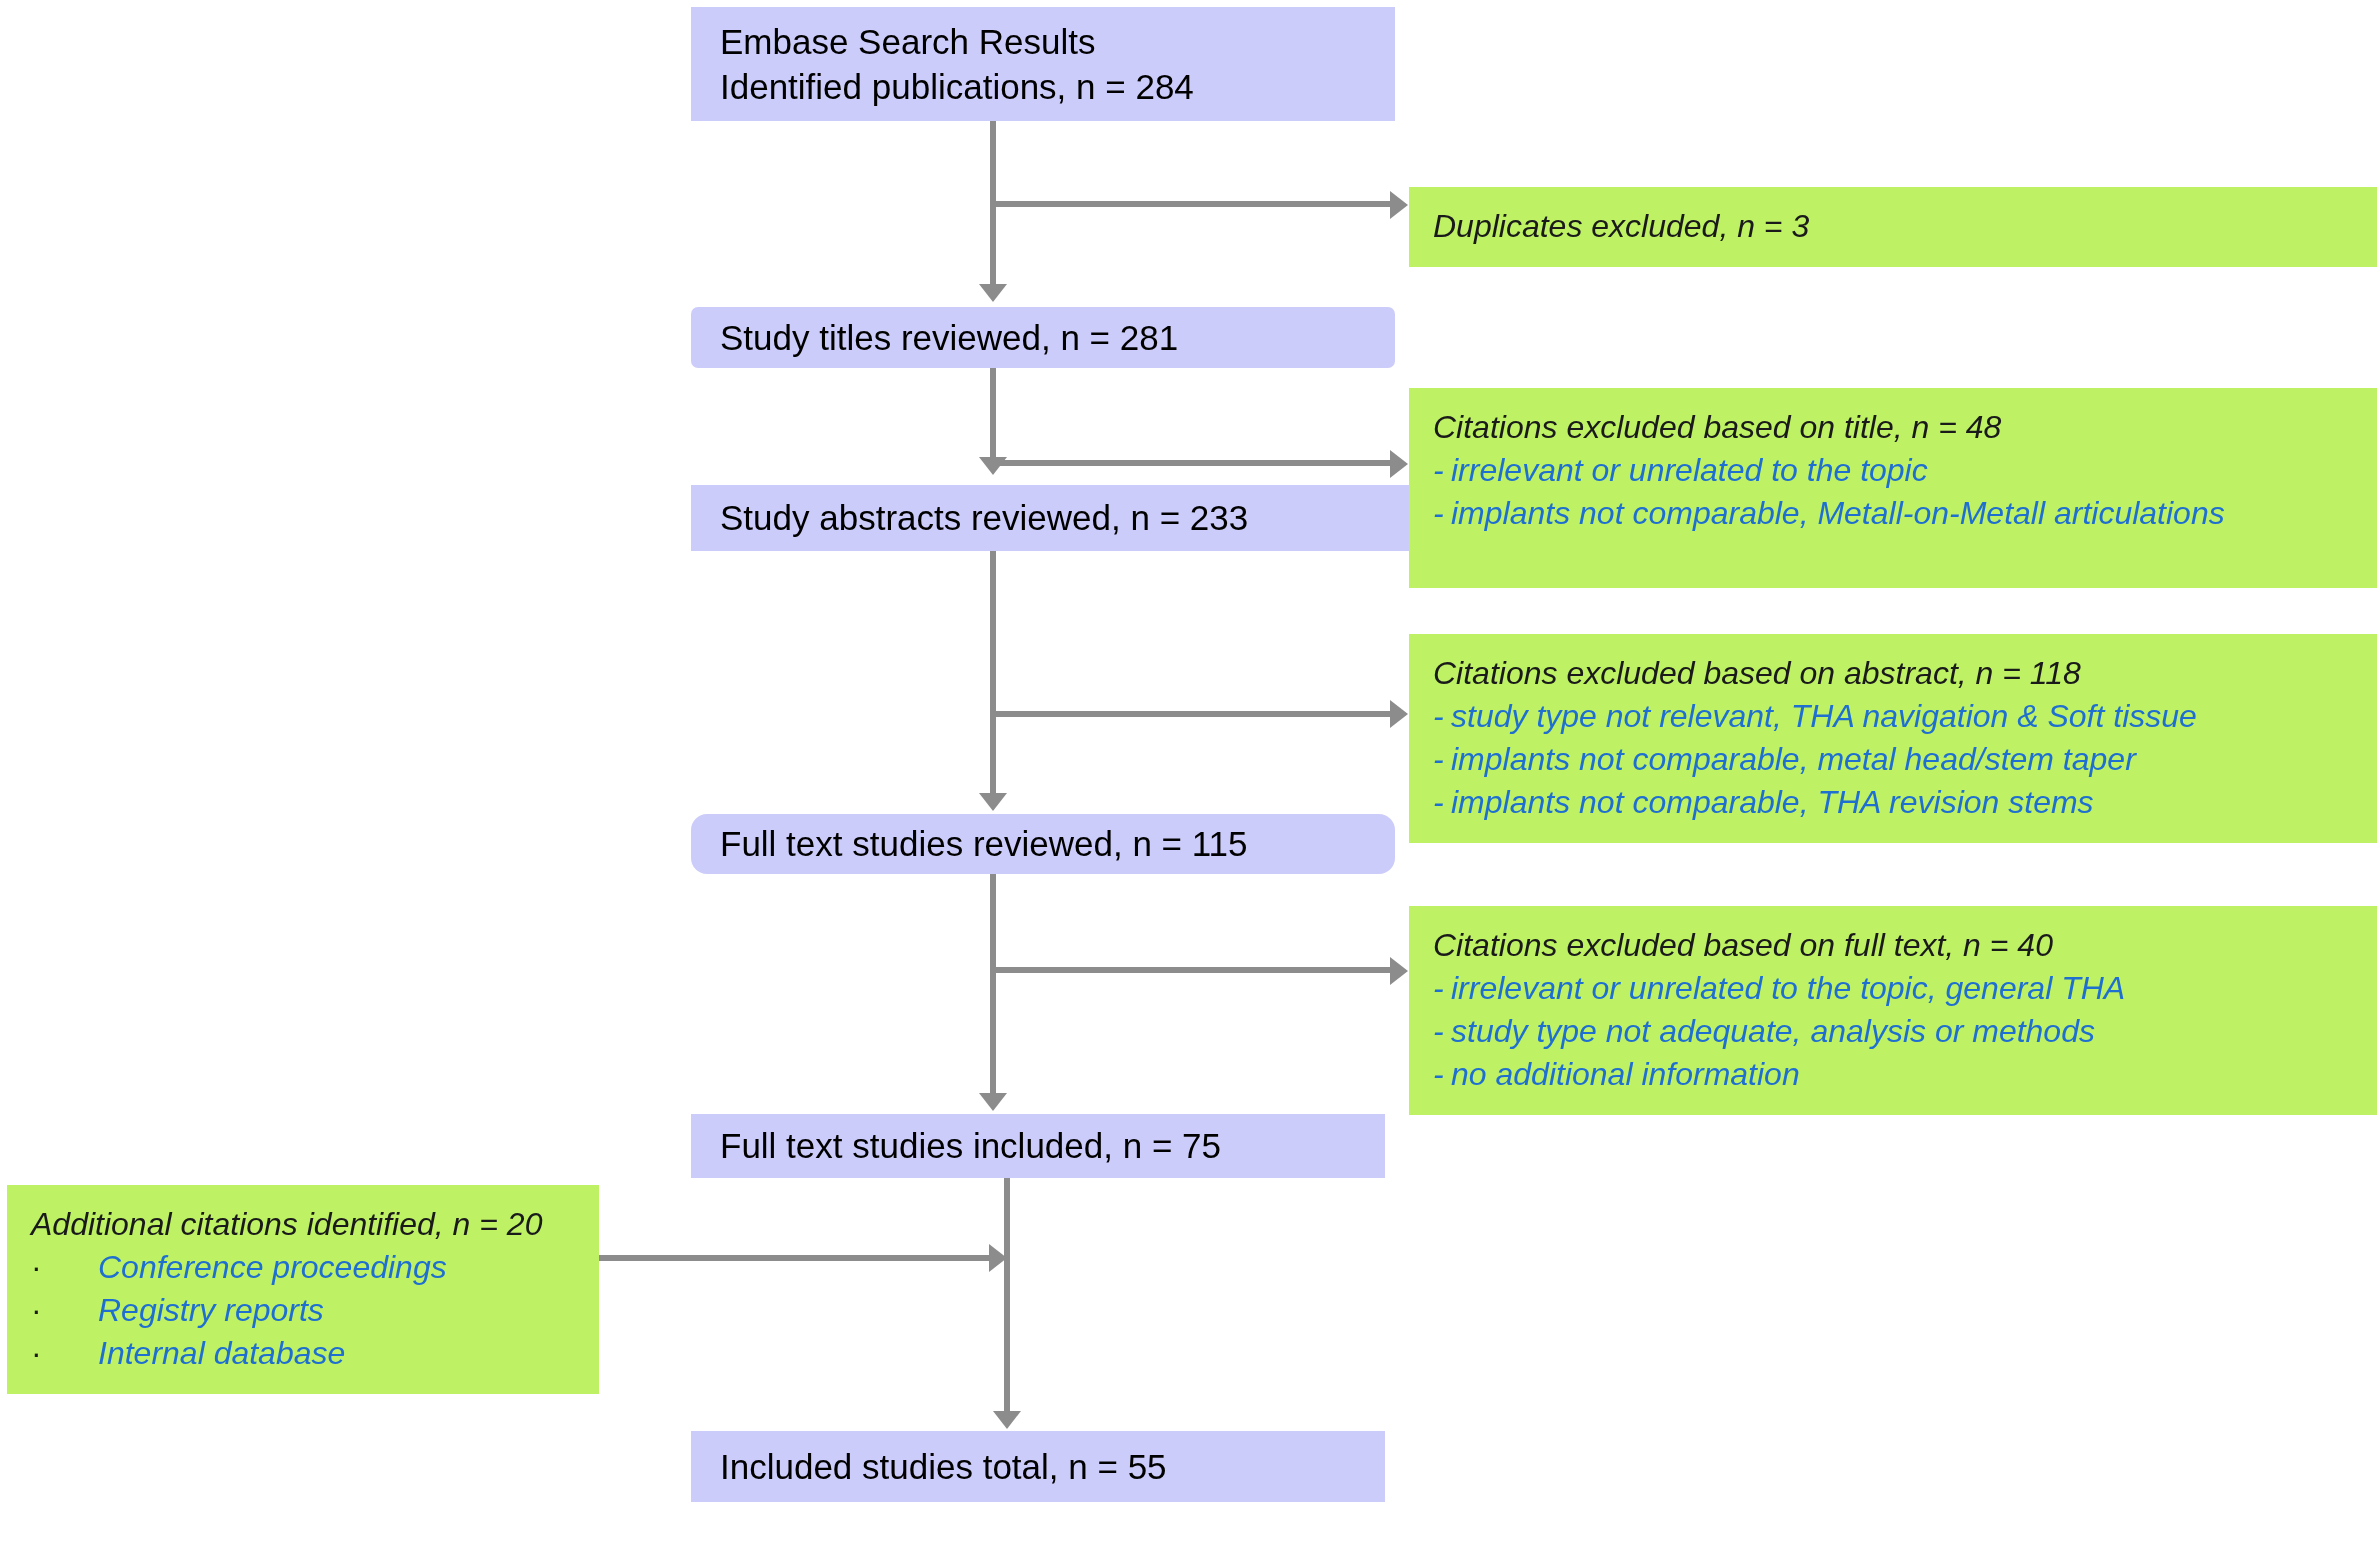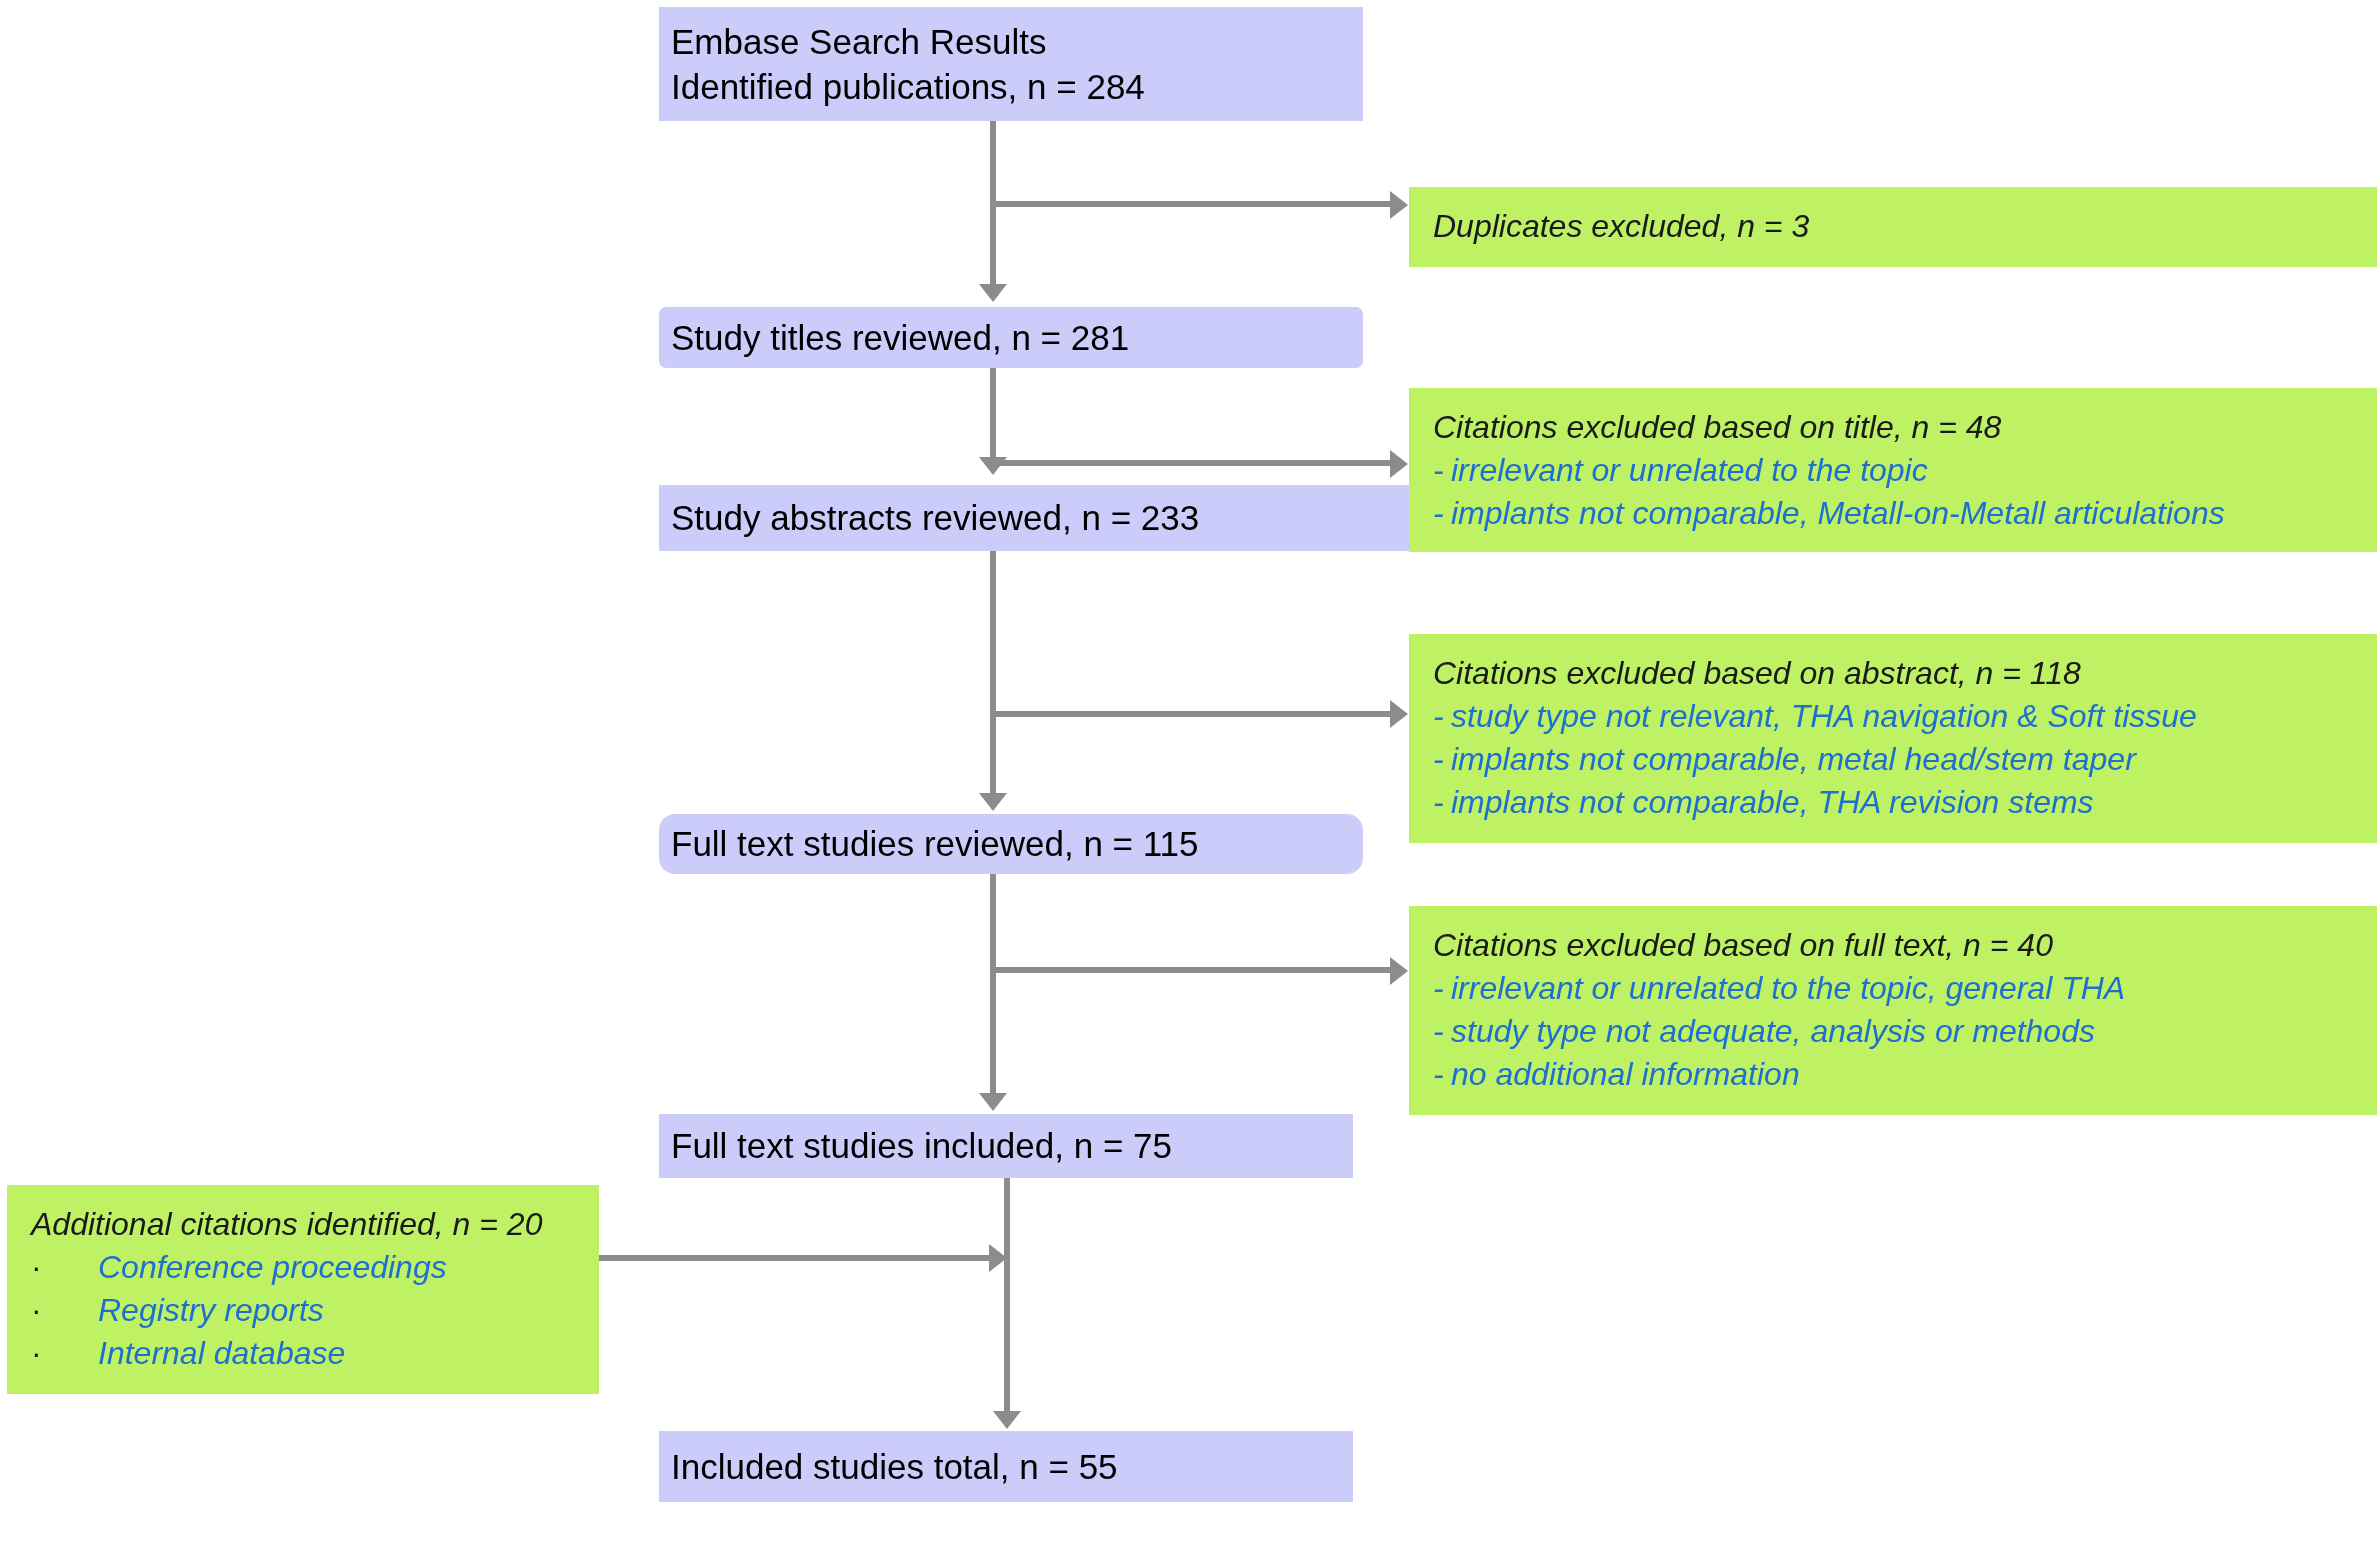--- a/index.html
+++ b/index.html
@@ -4,21 +4,21 @@
 <style>
   html,body{margin:0;padding:0;background:#ffffff;}
   body{width:2377px;height:1543px;position:relative;overflow:hidden;
        font-family:"Liberation Sans","DejaVu Sans",sans-serif;}
   #canvas{position:absolute;left:0;top:0;width:2377px;height:1543px;background:#ffffff;}
 
   .node{position:absolute;box-sizing:border-box;}
 
   
   .pbox{background:#ccccfa;color:#000000;display:flex;flex-direction:column;
-        justify-content:center;padding-left:12px;}
+        justify-content:center;padding-left:29px;margin-left:32px;}
   .pbox .line{font-size:35px;line-height:1.30;white-space:nowrap;letter-spacing:0px;}
 
   
   .cbox{background:#bef264;padding:18px 0 18px 24px;}
   .cbox .hdr{font-size:32px;font-style:italic;color:#1a1a1a;line-height:1.34;white-space:nowrap;}
   .cbox .blt{font-size:32px;font-style:italic;color:#1f6fd0;line-height:1.34;white-space:nowrap;}
   .cbox .blt .dash{display:inline-block;width:18px;}
 
   
   .cbox.src .blt{padding-left:0;}
@@ -89,21 +89,21 @@
   </div>
 
   <div class="node pbox" style="left:659px;top:1431px;width:694px;height:71px;">
     <div class="line">Included studies total, n = 55</div>
   </div>
 
   <div class="node cbox" style="left:1409px;top:187px;width:968px;height:80px;">
     <div class="hdr">Duplicates excluded, n = 3</div>
   </div>
 
-  <div class="node cbox" style="left:1409px;top:388px;width:968px;height:164px;">
+  <div class="node cbox" style="left:1409px;top:388px;width:968px;height:200px;">
     <div class="hdr">Citations excluded based on title, n = 48</div>
     <div class="blt"><span class="dash">-</span><span>irrelevant or unrelated to the topic</span></div>
     <div class="blt"><span class="dash">-</span><span>implants not comparable, Metall-on-Metall articulations</span></div>
   </div>
 
   <div class="node cbox" style="left:1409px;top:634px;width:968px;height:209px;">
     <div class="hdr">Citations excluded based on abstract, n = 118</div>
     <div class="blt"><span class="dash">-</span><span>study type not relevant, THA navigation &amp; Soft tissue</span></div>
     <div class="blt"><span class="dash">-</span><span>implants not comparable, metal head/stem taper</span></div>
     <div class="blt"><span class="dash">-</span><span>implants not comparable, THA revision stems</span></div>

